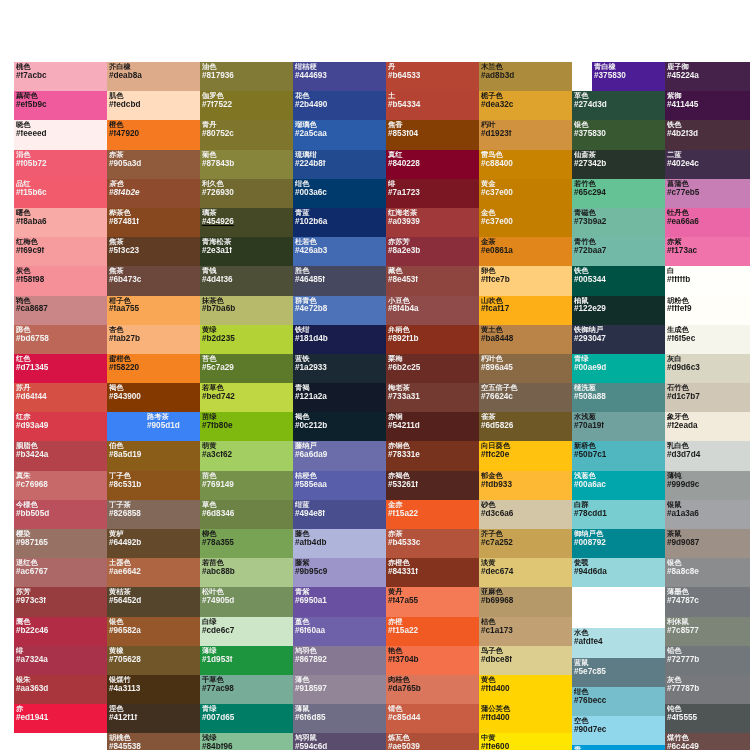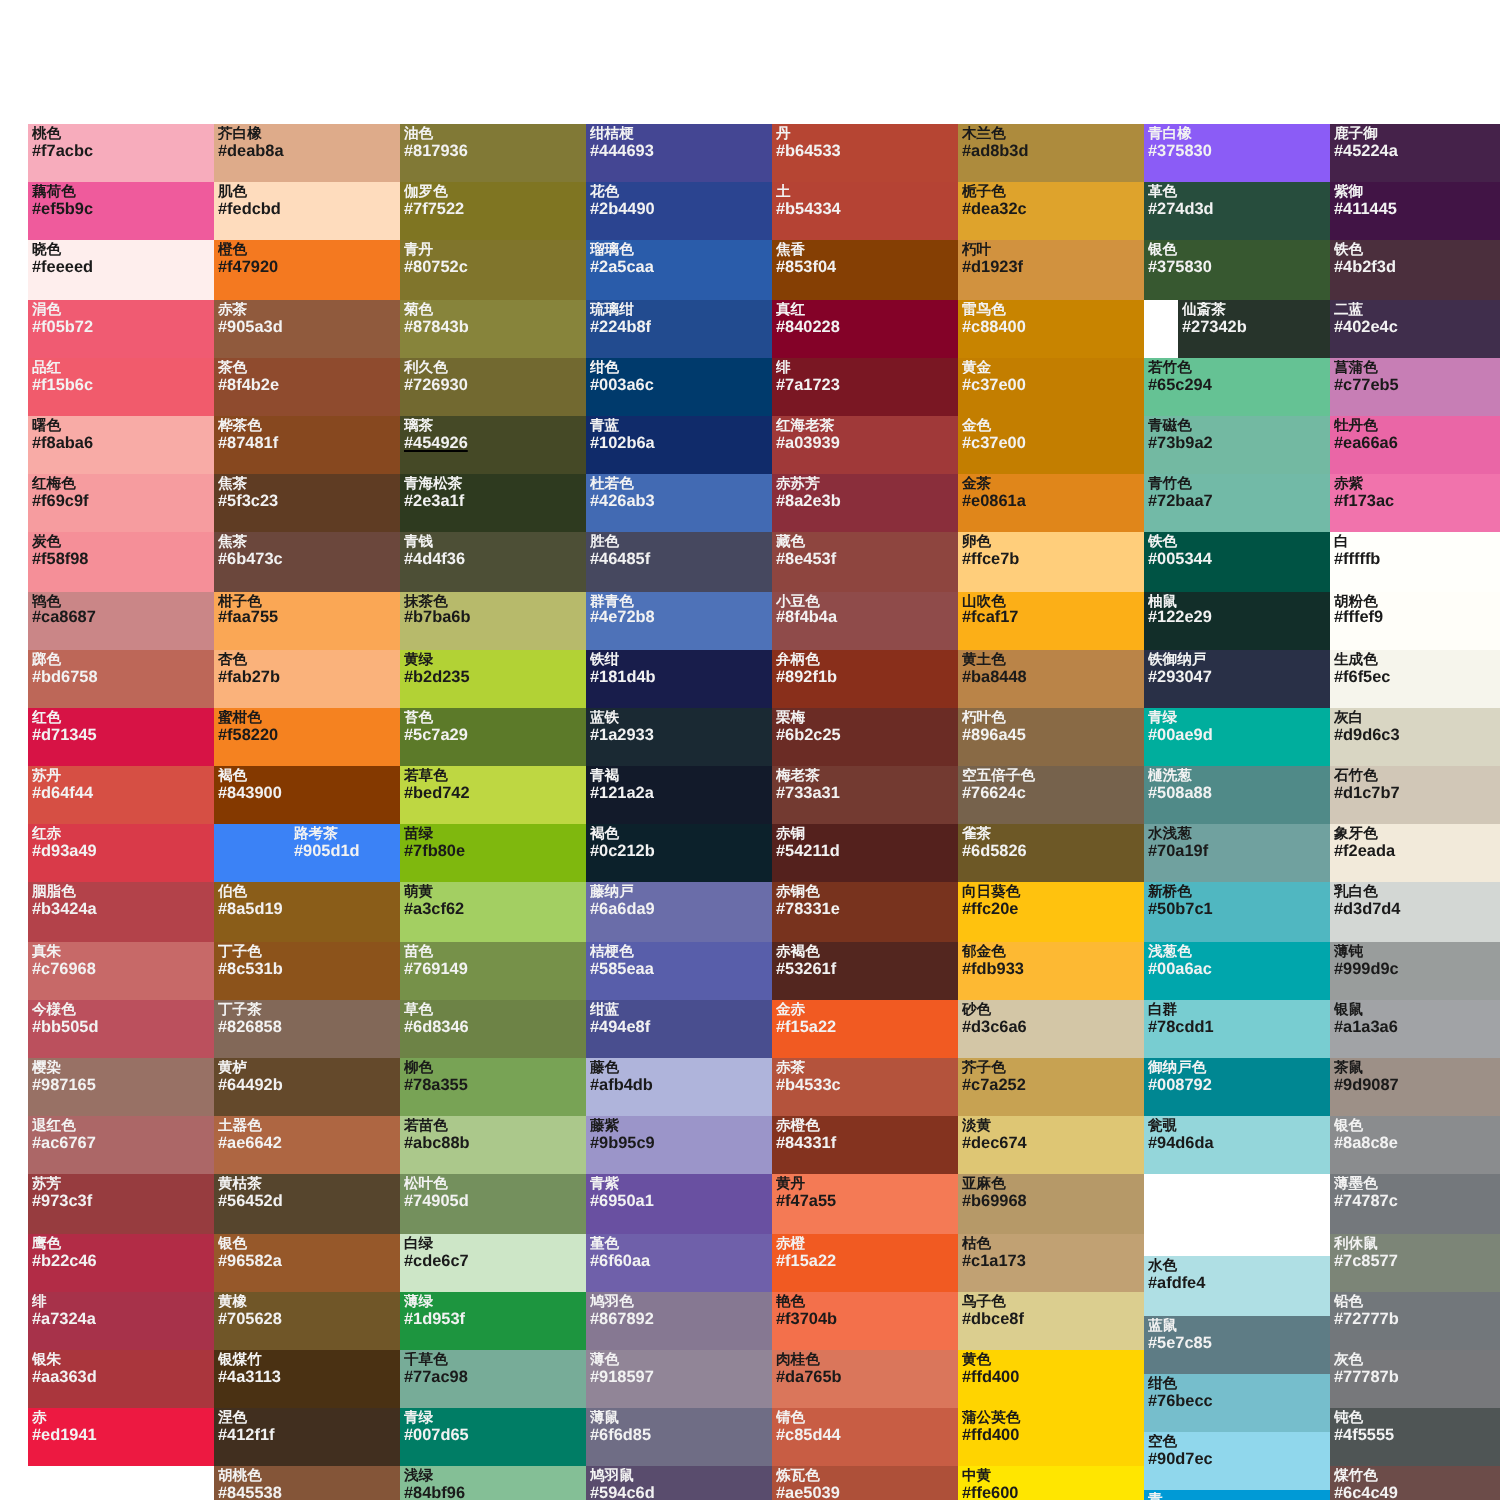--- a/index.html
+++ b/index.html
@@ -167,21 +167,21 @@
           <span class="hx">#fedcbd</span>
         </div>
         <div class="swatch lt" style="background: rgb(244, 121, 32);">
           <span class="nm">橙色</span>
           <span class="hx">#f47920</span>
         </div>
         <div class="swatch dk" style="background: rgb(144, 90, 61);">
           <span class="nm">赤茶</span>
           <span class="hx">#905a3d</span>
         </div>
-        <div class="swatch dk" style="background: rgb(143, 75, 46);">
+        <div class="swatch dk" style="background: rgb(143, 75, 46); font-style: italic;">
           <span class="nm">茶色</span>
           <span class="hx">#8f4b2e</span>
         </div>
         <div class="swatch dk" style="background: rgb(135, 72, 31);">
           <span class="nm">桦茶色</span>
           <span class="hx">#87481f</span>
         </div>
         <div class="swatch dk" style="background: rgb(95, 60, 35);">
           <span class="nm">焦茶</span>
           <span class="hx">#5f3c23</span>
@@ -644,33 +644,33 @@
         <div class="swatch lt" style="background: rgb(255, 212, 0);">
           <span class="nm">蒲公英色</span>
           <span class="hx">#ffd400</span>
         </div>
         <div class="swatch lt" style="background: rgb(255, 230, 0);">
           <span class="nm">中黄</span>
           <span class="hx">#ffe600</span>
         </div>
       </div>
     <div class="col">
-        <div class="swatch dk" style="background: #8b5cf6;">
+        <div class="swatch dk" style="background: #4c1d95; margin-left: 20px;">
           <span class="nm">青白橡</span>
           <span class="hx">#375830</span>
         </div>
         <div class="swatch dk" style="background: rgb(39, 77, 61);">
           <span class="nm">革色</span>
           <span class="hx">#274d3d</span>
         </div>
         <div class="swatch dk" style="background: rgb(55, 88, 48);">
           <span class="nm">银色</span>
           <span class="hx">#375830</span>
         </div>
-        <div class="swatch dk" style="background: rgb(39, 52, 43); margin-left: 17px;">
+        <div class="swatch dk" style="background: rgb(39, 52, 43);">
           <span class="nm">仙斎茶</span>
           <span class="hx">#27342b</span>
         </div>
         <div class="swatch lt" style="background: rgb(101, 194, 148);">
           <span class="nm">若竹色</span>
           <span class="hx">#65c294</span>
         </div>
         <div class="swatch lt" style="background: rgb(115, 185, 162);">
           <span class="nm">青磁色</span>
           <span class="hx">#73b9a2</span>

